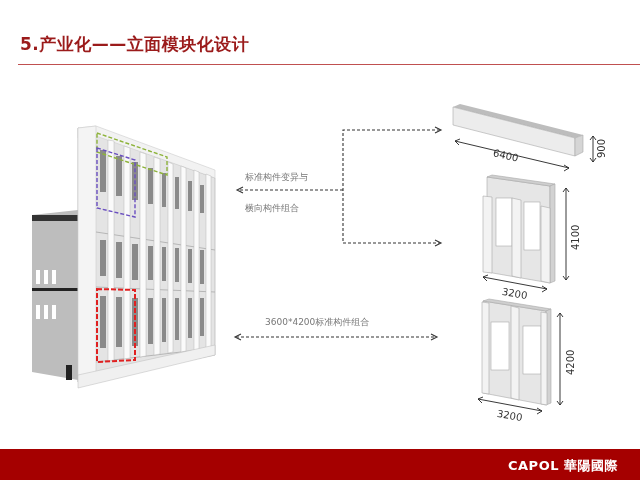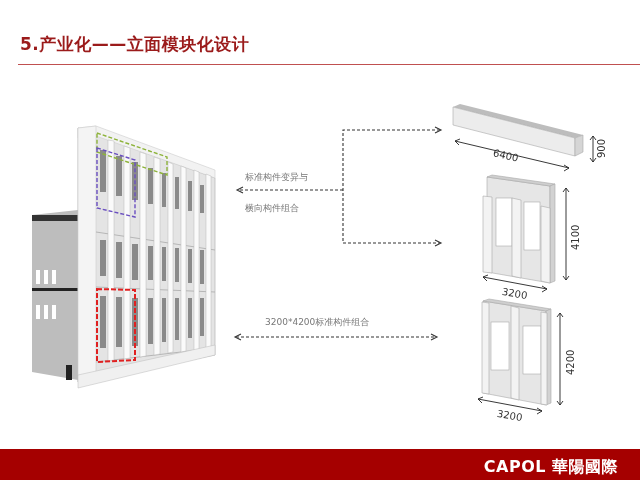--- a/index.html
+++ b/index.html
@@ -1,21 +1,21 @@
 <!DOCTYPE html>
 <html><head>
 <meta charset="utf-8">
 <style>
   html, body { margin:0; padding:0; }
   body { width:640px; height:480px; background:#ffffff; position:relative; overflow:hidden;
          font-family:"DejaVu Sans", "Liberation Sans", sans-serif; }
   .title { position:absolute; left:20px; top:33px; font-size:17px; font-weight:bold; color:#9b1b1b; letter-spacing:0.5px; }
   .title-rule { position:absolute; left:18px; top:64px; width:622px; height:1px; background:#c05050; }
   .footer { position:absolute; left:0; top:449px; width:640px; height:31px; background:#a50000; }
-  .footer-brand { position:absolute; right:22px; top:8px; color:#ffffff; font-size:16px; font-weight:bold; letter-spacing:0.5px; }
+  .footer-brand { position:absolute; right:22px; top:8px; color:#ffffff; font-size:13px; font-weight:bold; letter-spacing:0.5px; }
   .label { position:absolute; font-size:9px; color:#777; line-height:13px; }
   .dim { position:absolute; font-size:10px; color:#333; }
   svg { position:absolute; left:0; top:0; }
 </style>
 </head>
 <body>
 
 <div class="title">5.产业化——立面模块化设计</div>
 <div class="title-rule"></div>
 
@@ -153,21 +153,21 @@
     <line x1="560" y1="313" x2="560" y2="405"></line>
     <polyline points="557,317 560,313 563,317"></polyline>
     <polyline points="557,401 560,405 563,401"></polyline>
   </g>
 </svg>
 
 <div class="label" style="left:245px; top:171px; width:90px;">
   <div>标准构件变异与</div>
   <div style="margin-top:18px;">横向构件组合</div>
 </div>
-<div class="label" style="left:265px; top:316px; width:140px;">3200*4200标准构件组合</div>
+<div class="label" style="left:265px; top:316px; width:140px;">3600*4200标准构件组合</div>
 
 <div class="dim" style="left:493px; top:150px; transform:rotate(13deg);">6400</div>
 <div class="dim" style="left:596px; top:143px; transform:rotate(-90deg); transform-origin:left top; top:158px;">900</div>
 <div class="dim" style="left:502px; top:288px; transform:rotate(10deg);">3200</div>
 <div class="dim" style="left:570px; top:250px; transform:rotate(-90deg); transform-origin:left top;">4100</div>
 <div class="dim" style="left:497px; top:410px; transform:rotate(10deg);">3200</div>
 <div class="dim" style="left:565px; top:375px; transform:rotate(-90deg); transform-origin:left top;">4200</div>
 
 <div class="footer">
   <div class="footer-brand">CAPOL 華陽國際</div>

